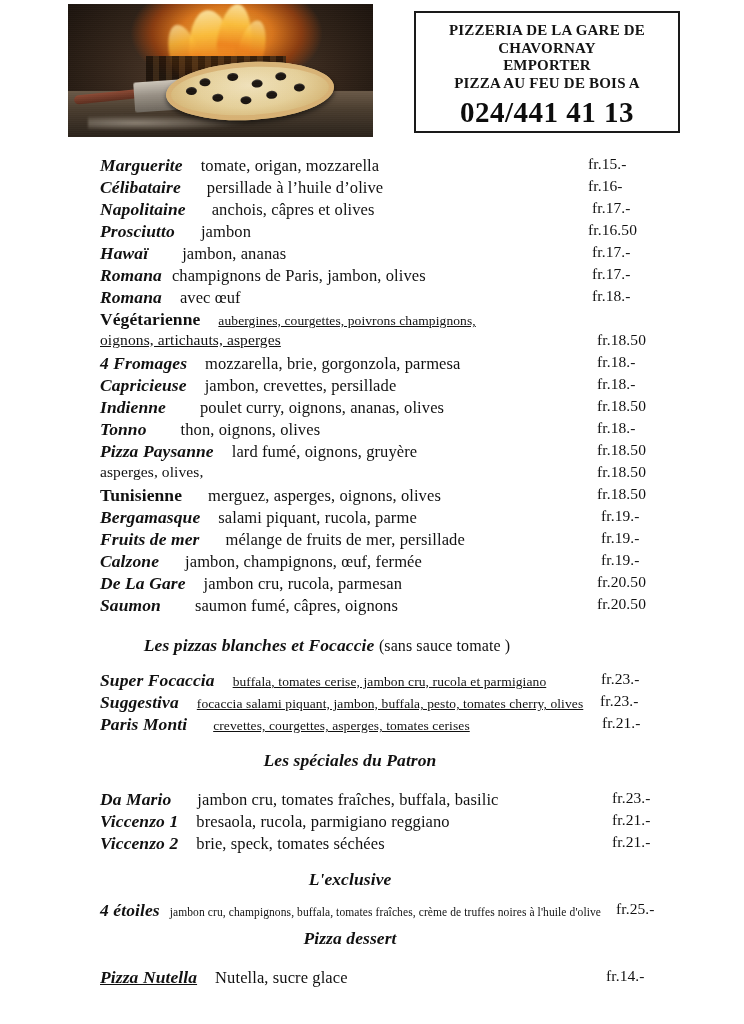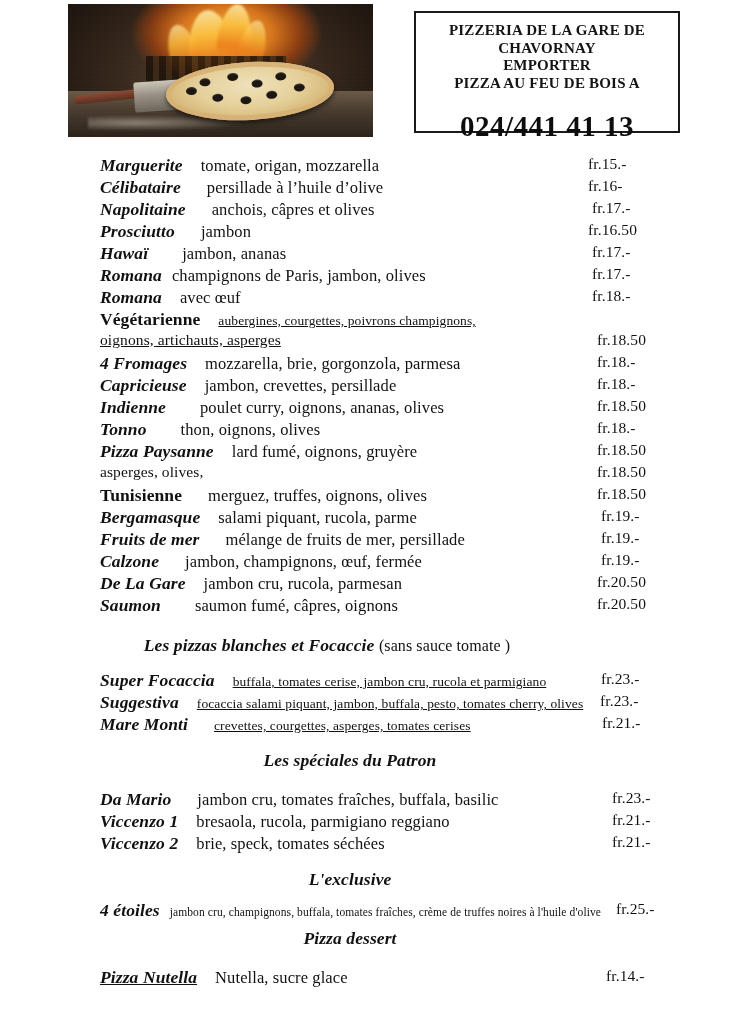--- a/index.html
+++ b/index.html
@@ -145,21 +145,21 @@
     font-size: 15px;
     line-height: 17.5px;
     letter-spacing: .2px;
     color: #141414;
   }
   #shop-phone {
     font-family: "Liberation Serif", "DejaVu Serif", serif;
     font-weight: bold;
     font-size: 29px;
     line-height: 34px;
-    margin-top: 17px;
+    margin-top: 3px;
     color: #0d0d0d;
     letter-spacing: .5px;
   }
 
   
   #menu {
     position: absolute;
     left: 0;
     top: 155px;
     width: 744px;
@@ -340,21 +340,21 @@
     <span class="nm">Pizza Paysanne</span><span class="gap2"></span><span class="ds">lard fumé, oignons, gruyère</span>
     <span class="pr ind2">fr.18.50</span>
   </div>
 
   <div class="row cont">
     <span class="ds">asperges, olives,</span>
     <span class="pr ind2">fr.18.50</span>
   </div>
 
   <div class="row">
-    <span class="nm upright">Tunisienne</span><span class="gap3"></span><span class="ds">merguez, truffes, oignons, olives</span>
+    <span class="nm upright">Tunisienne</span><span class="gap3"></span><span class="ds">merguez, asperges, oignons, olives</span>
     <span class="pr ind2">fr.18.50</span>
   </div>
 
   <div class="row">
     <span class="nm">Bergamasque</span><span class="gap2"></span><span class="ds">salami piquant, rucola, parme</span>
     <span class="pr ind3">fr.19.-</span>
   </div>
 
   <div class="row">
     <span class="nm">Fruits de mer</span><span class="gap3"></span><span class="ds">mélange de fruits de mer, persillade</span>
@@ -387,21 +387,21 @@
     <span class="nm">Super Focaccia</span><span class="gap2"></span><span class="ds sm">buffala, tomates cerise, jambon cru, rucola et parmigiano</span>
     <span class="pr ind3">fr.23.-</span>
   </div>
 
   <div class="row">
     <span class="nm">Suggestiva</span><span class="gap2"></span><span class="ds sm">focaccia salami piquant, jambon, buffala, pesto, tomates cherry, olives</span>
     <span class="pr" style="left:600px;">fr.23.-</span>
   </div>
 
   <div class="row">
-    <span class="nm">Mare Monti</span><span class="gap3"></span><span class="ds sm">crevettes, courgettes, asperges, tomates cerises</span>
+    <span class="nm">Paris Monti</span><span class="gap3"></span><span class="ds sm">crevettes, courgettes, asperges, tomates cerises</span>
     <span class="pr" style="left:602px;">fr.21.-</span>
   </div>
 
   <div class="sp14"></div>
   <div class="sec offleft2">
     <span>Les spéciales du Patron</span>
   </div>
   <div class="sp18"></div>
 
   <div class="row">

